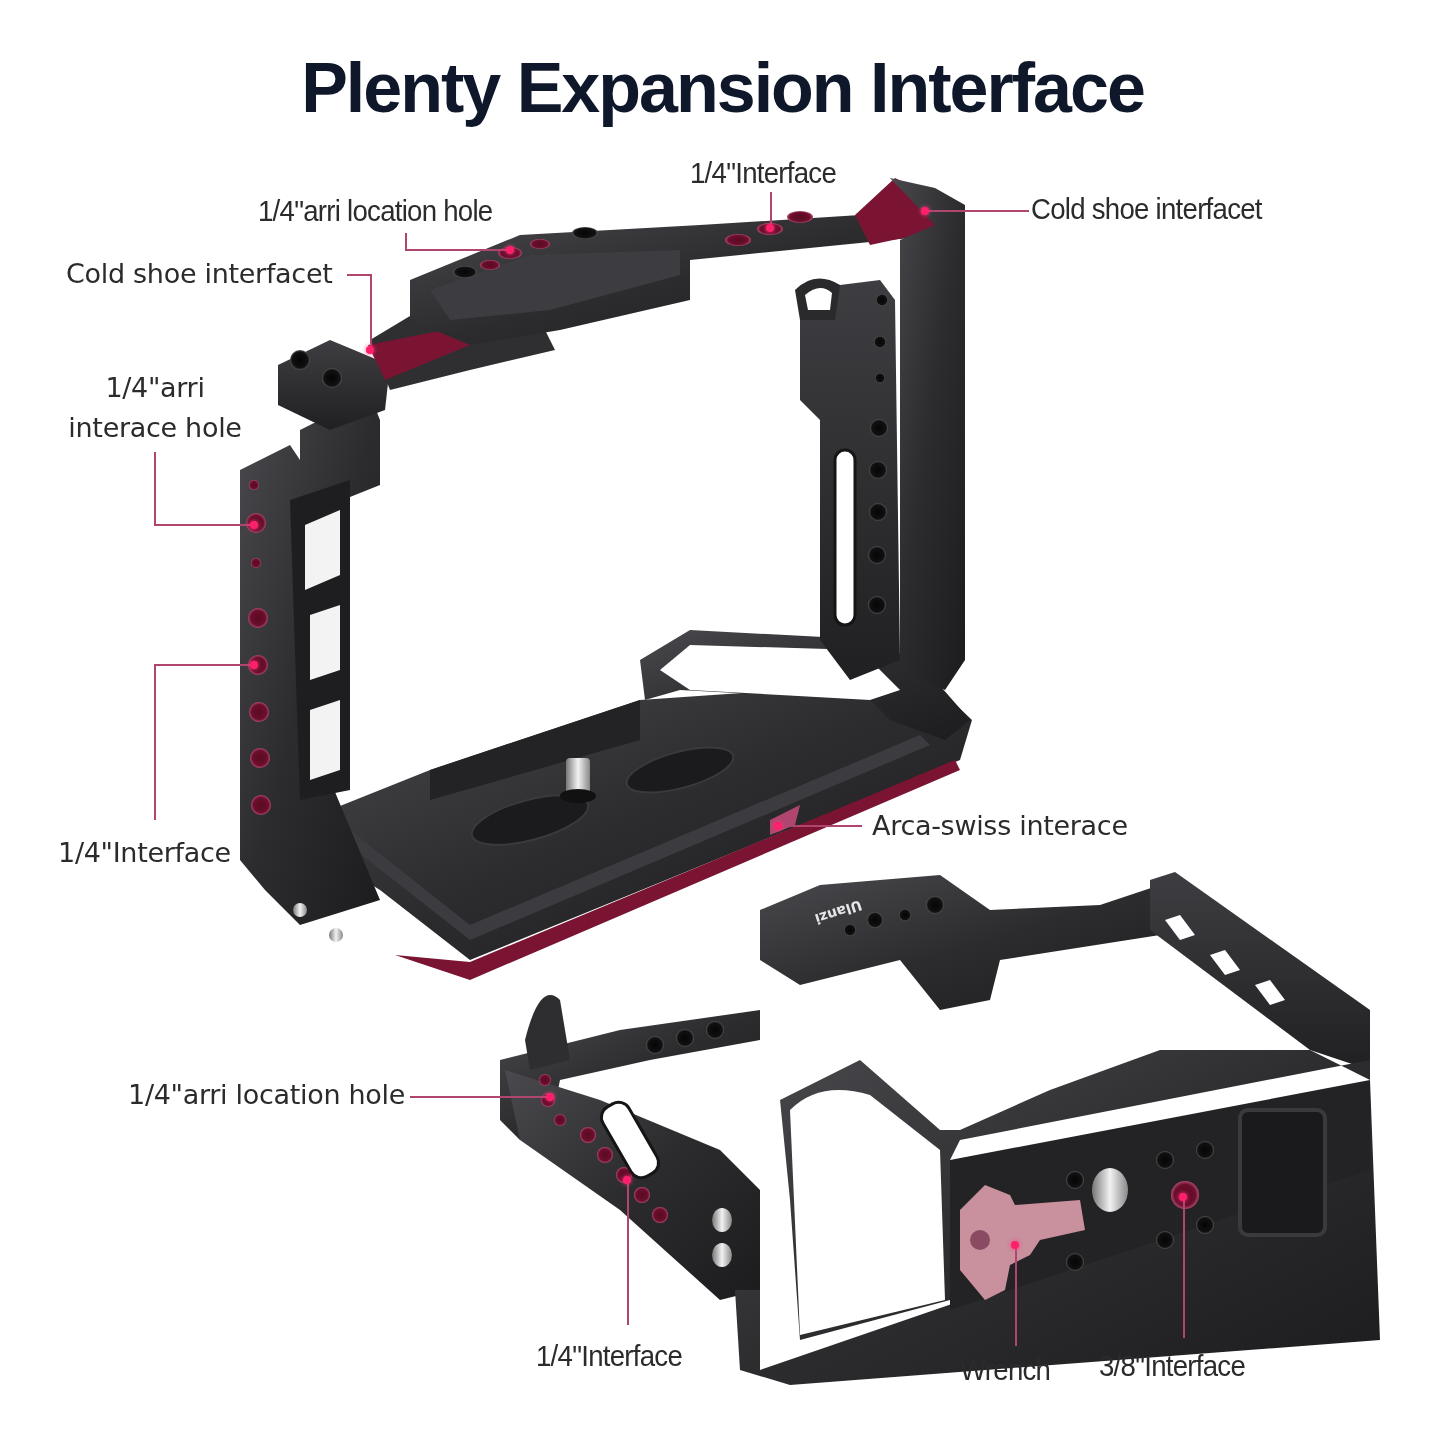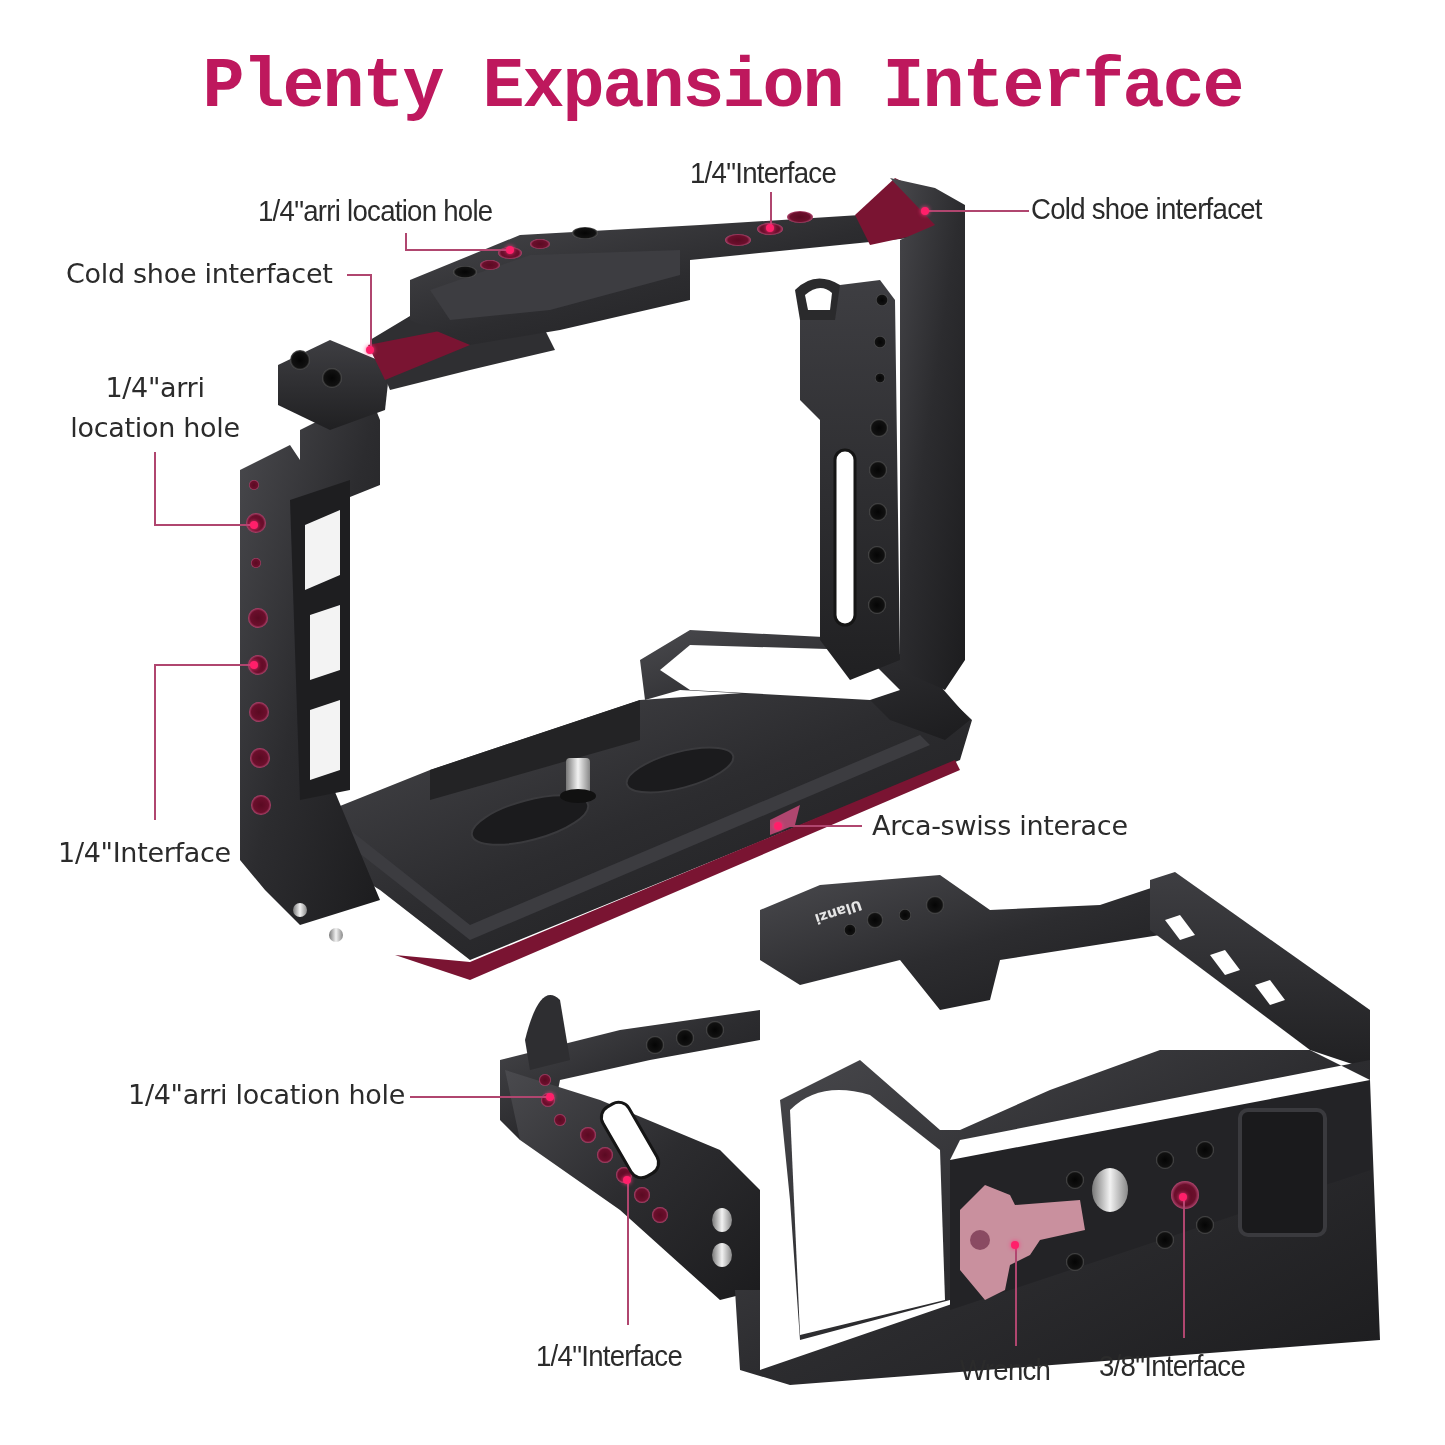--- a/index.html
+++ b/index.html
@@ -1,20 +1,20 @@
 <!DOCTYPE html>
 <html><head>
   <meta charset="utf-8">
   <style>
     html, body { margin: 0; padding: 0; background: #ffffff; }
     body { width: 1445px; height: 1445px; position: relative; overflow: hidden; font-family: "Liberation Sans", "DejaVu Sans", sans-serif; }
     .title {
       position: absolute; left: 0; top: 46px; width: 1445px; text-align: center;
-      font-family: Liberation Mono, monospace; font-weight: 700; font-size: 70px;
-      letter-spacing: -2px; color: #be185d; line-height: 84px;
+      font-family: Liberation Sans, sans-serif; font-weight: 700; font-size: 70px;
+      letter-spacing: -2px; color: #0f172a; line-height: 84px;
     }
     .stage { position: absolute; left: 0; top: 0; width: 1445px; height: 1445px; }
     .label {
       position: absolute; font-family: "DejaVu Sans", sans-serif; font-size: 27px;
       color: #2b2b2b; white-space: nowrap; line-height: 32px; letter-spacing: -0.3px;
     }
     .label.condensed { font-family: "Liberation Sans", sans-serif; font-size: 30px; letter-spacing: -0.8px; transform: scaleX(0.92); transform-origin: left center; }
     .label.center { text-align: center; }
     .leader { position: absolute; background: #b0466f; }
     .dot { position: absolute; width: 8px; height: 8px; border-radius: 50%; background: #ff1f6a; box-shadow: 0 0 4px #ff3b80; }
@@ -190,21 +190,21 @@
 <div class="leader" style="left:925px; top:210px; width:104px; height:2px;"></div>
 <div class="dot" style="left:921px; top:207px;"></div>
 
 <div class="label" style="left:66px; top:258px;">Cold shoe interfacet</div>
 <div class="leader" style="left:347px; top:274px; width:25px; height:2px;"></div>
 <div class="leader" style="left:370px; top:274px; width:2px; height:74px;"></div>
 <div class="dot" style="left:366px; top:346px;"></div>
 
 <div class="label center" style="left:60px; top:368px; width:190px;">
   <div style="line-height:40px;">1/4"arri</div>
-  <div style="line-height:40px;">location hole</div>
+  <div style="line-height:40px;">interace hole</div>
 </div>
 <div class="leader" style="left:154px; top:452px; width:2px; height:74px;"></div>
 <div class="leader" style="left:154px; top:524px; width:100px; height:2px;"></div>
 <div class="dot" style="left:250px; top:521px;"></div>
 
 <div class="leader" style="left:154px; top:664px; width:100px; height:2px;"></div>
 <div class="leader" style="left:154px; top:664px; width:2px; height:156px;"></div>
 <div class="dot" style="left:250px; top:661px;"></div>
 <div class="label" style="left:58px; top:837px;">1/4"Interface</div>
 

